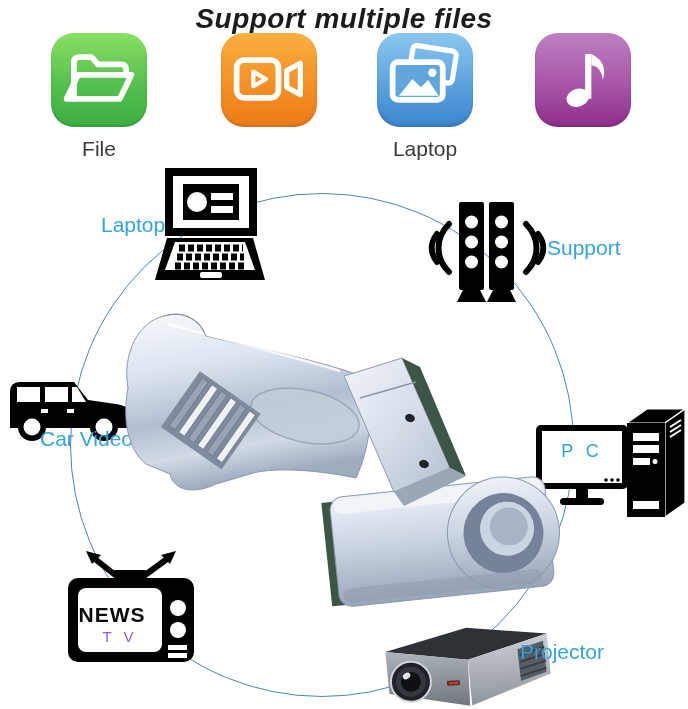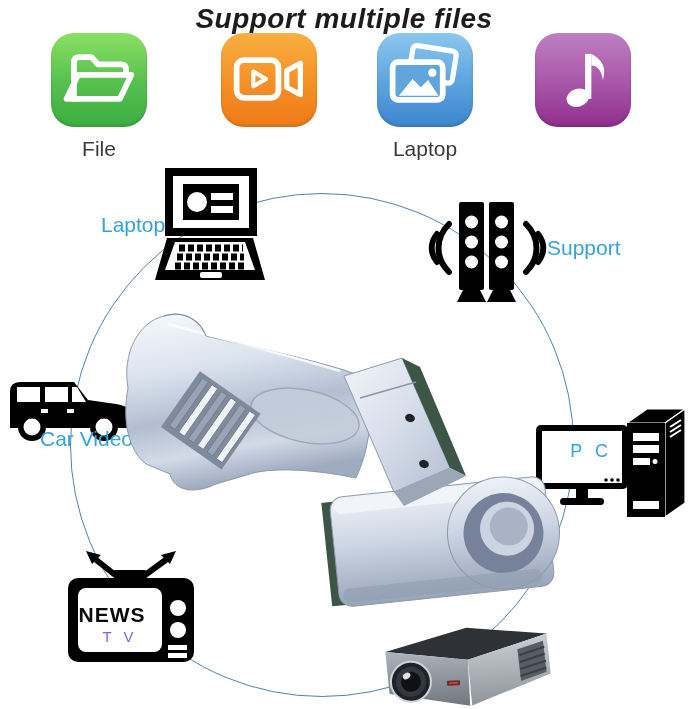--- a/index.html
+++ b/index.html
@@ -9,21 +9,21 @@
   .title{left:0;top:3px;width:688px;text-align:center;font-size:28px;font-weight:700;
          color:#1c1c1c;letter-spacing:0.5px;font-style:italic;}
   .ftype-icon{width:96px;height:94px;border-radius:23px;top:33px;
               box-shadow:inset 0 -2px 3px rgba(0,0,0,0.12);}
   .ftype-icon svg{width:100%;height:100%;display:block;}
   .ftype-label{top:137px;width:96px;text-align:center;font-size:21px;color:#3a3a3a;}
   .circle{left:70px;top:193px;width:504px;height:504px;border:1.6px solid #4e84ad;
           border-radius:50%;box-sizing:border-box;}
   .blue-label{color:#35a3db;font-size:21px;white-space:nowrap;}
   .devsvg svg{display:block;width:100%;height:100%;}
-  .pc-text{left:552px;top:441px;width:60px;text-align:right;font-size:18px;
+  .pc-text{left:552px;top:441px;width:60px;text-align:center;font-size:18px;
            letter-spacing:4px;color:#35a3db;}
   .news-text{left:78px;top:603px;width:68px;text-align:center;font-size:21px;
              font-weight:700;color:#0a0a0a;letter-spacing:1px;}
   .tv-text{left:78px;top:628px;width:84px;text-align:center;font-size:15px;
            letter-spacing:4px;color:#8b5cf6;}
 </style>
 </head>
 <body>
 
 <div id="stage">
@@ -190,20 +190,21 @@
         <line x1="152" y1="61" x2="178" y2="54" stroke="#3a3f45" stroke-width="2"></line>
         <circle cx="42" cy="61" r="20" fill="#1f2328" stroke="#cfd4da" stroke-width="2"></circle>
         <circle cx="42" cy="61" r="15" fill="#33383f"></circle>
         <circle cx="42" cy="61" r="10" fill="#0e1013"></circle>
         <ellipse cx="38" cy="55" rx="4" ry="3" fill="#dfe5ec" transform="rotate(-30 38 55)"></ellipse>
         <rect x="78" y="62" width="13" height="5" rx="1" fill="#6e2a2a"></rect>
         <rect x="80" y="63.5" width="9" height="2" fill="#b8452f"></rect>
       </g>
     </svg>
   </div>
+  <div class="abs blue-label" style="left:520px;top:640px">Projector</div>
 
   <div class="abs devsvg" style="left:98px;top:292px;width:478px;height:340px">
     <svg viewBox="0 0 478 340">
       <defs>
         <linearGradient id="ch1" x1="0" y1="0" x2="0.25" y2="1">
           <stop offset="0" stop-color="#f7fafd"></stop>
           <stop offset="0.35" stop-color="#dbe3ee"></stop>
           <stop offset="0.62" stop-color="#b2bed1"></stop>
           <stop offset="0.82" stop-color="#d2dae6"></stop>
           <stop offset="1" stop-color="#9fabbf"></stop>

